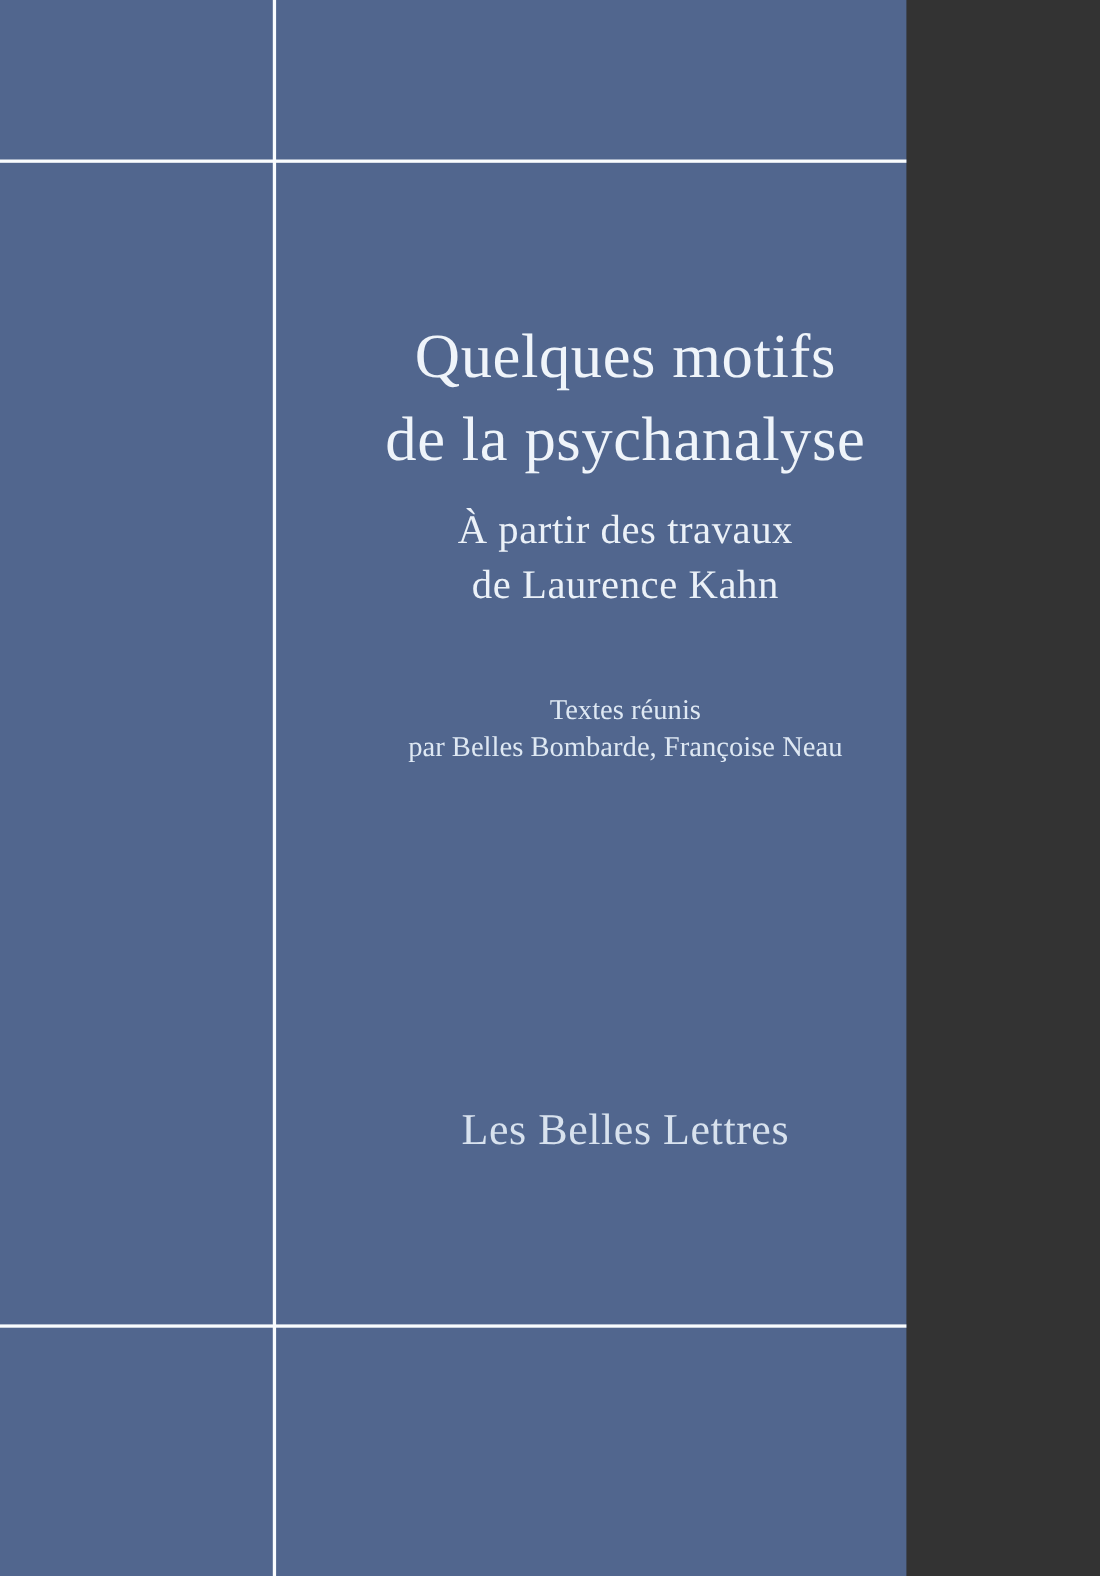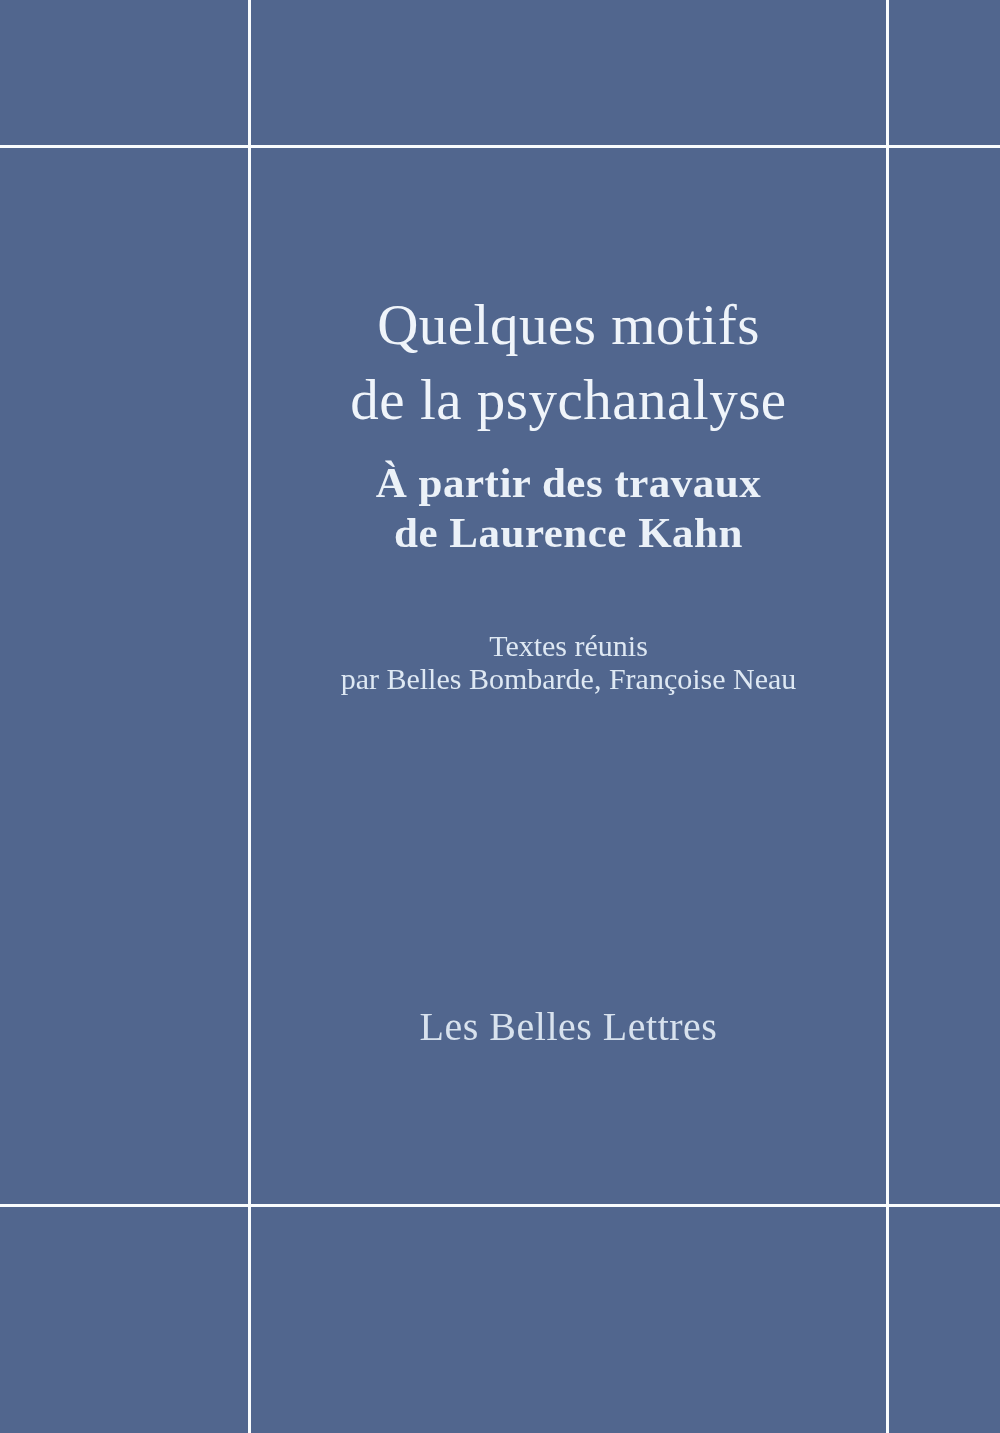--- a/index.html
+++ b/index.html
@@ -11,21 +11,21 @@
     --publisher-text: #d8e2ee;
   }
   * { margin: 0; padding: 0; box-sizing: border-box; }
   html, body { width: 1000px; height: 1433px; }
   body {
     font-family: "Liberation Serif", "DejaVu Serif", serif;
     background: #333;
   }
   .cover {
     position: relative;
-    width: 1000px;
+    width: 824px;
     height: 1433px;
     background: var(--background);
     overflow: hidden;
   }
   
   .rule { position: absolute; background: var(--rule); }
   .rule.vertical { top: 0; width: 3px; height: 1433px; }
   .rule.horizontal { left: 0; height: 3px; width: 1000px; }
   .rule.v-left  { left: 248px; }
   .rule.v-right { left: 886px; }
@@ -42,29 +42,28 @@
   }
   .title-block {
     top: 287px;
     font-size: 57px;
     line-height: 75px;
     color: var(--title-text);
     letter-spacing: 0.5px;
   }
   .subtitle-block {
     top: 458px;
-    font-size: 43px;
+    font-size: 37px;
     line-height: 50px;
     color: var(--subtitle-text);
     letter-spacing: 0.5px;
-    font-weight: bold;
   }
   .credits-block {
     top: 629px;
-    font-size: 30px;
+    font-size: 26px;
     line-height: 33px;
     color: var(--credits-text);
   }
   .publisher-block {
     top: 1007px;
     font-size: 40px;
     line-height: 40px;
     color: var(--publisher-text);
     letter-spacing: 0.5px;
   }

